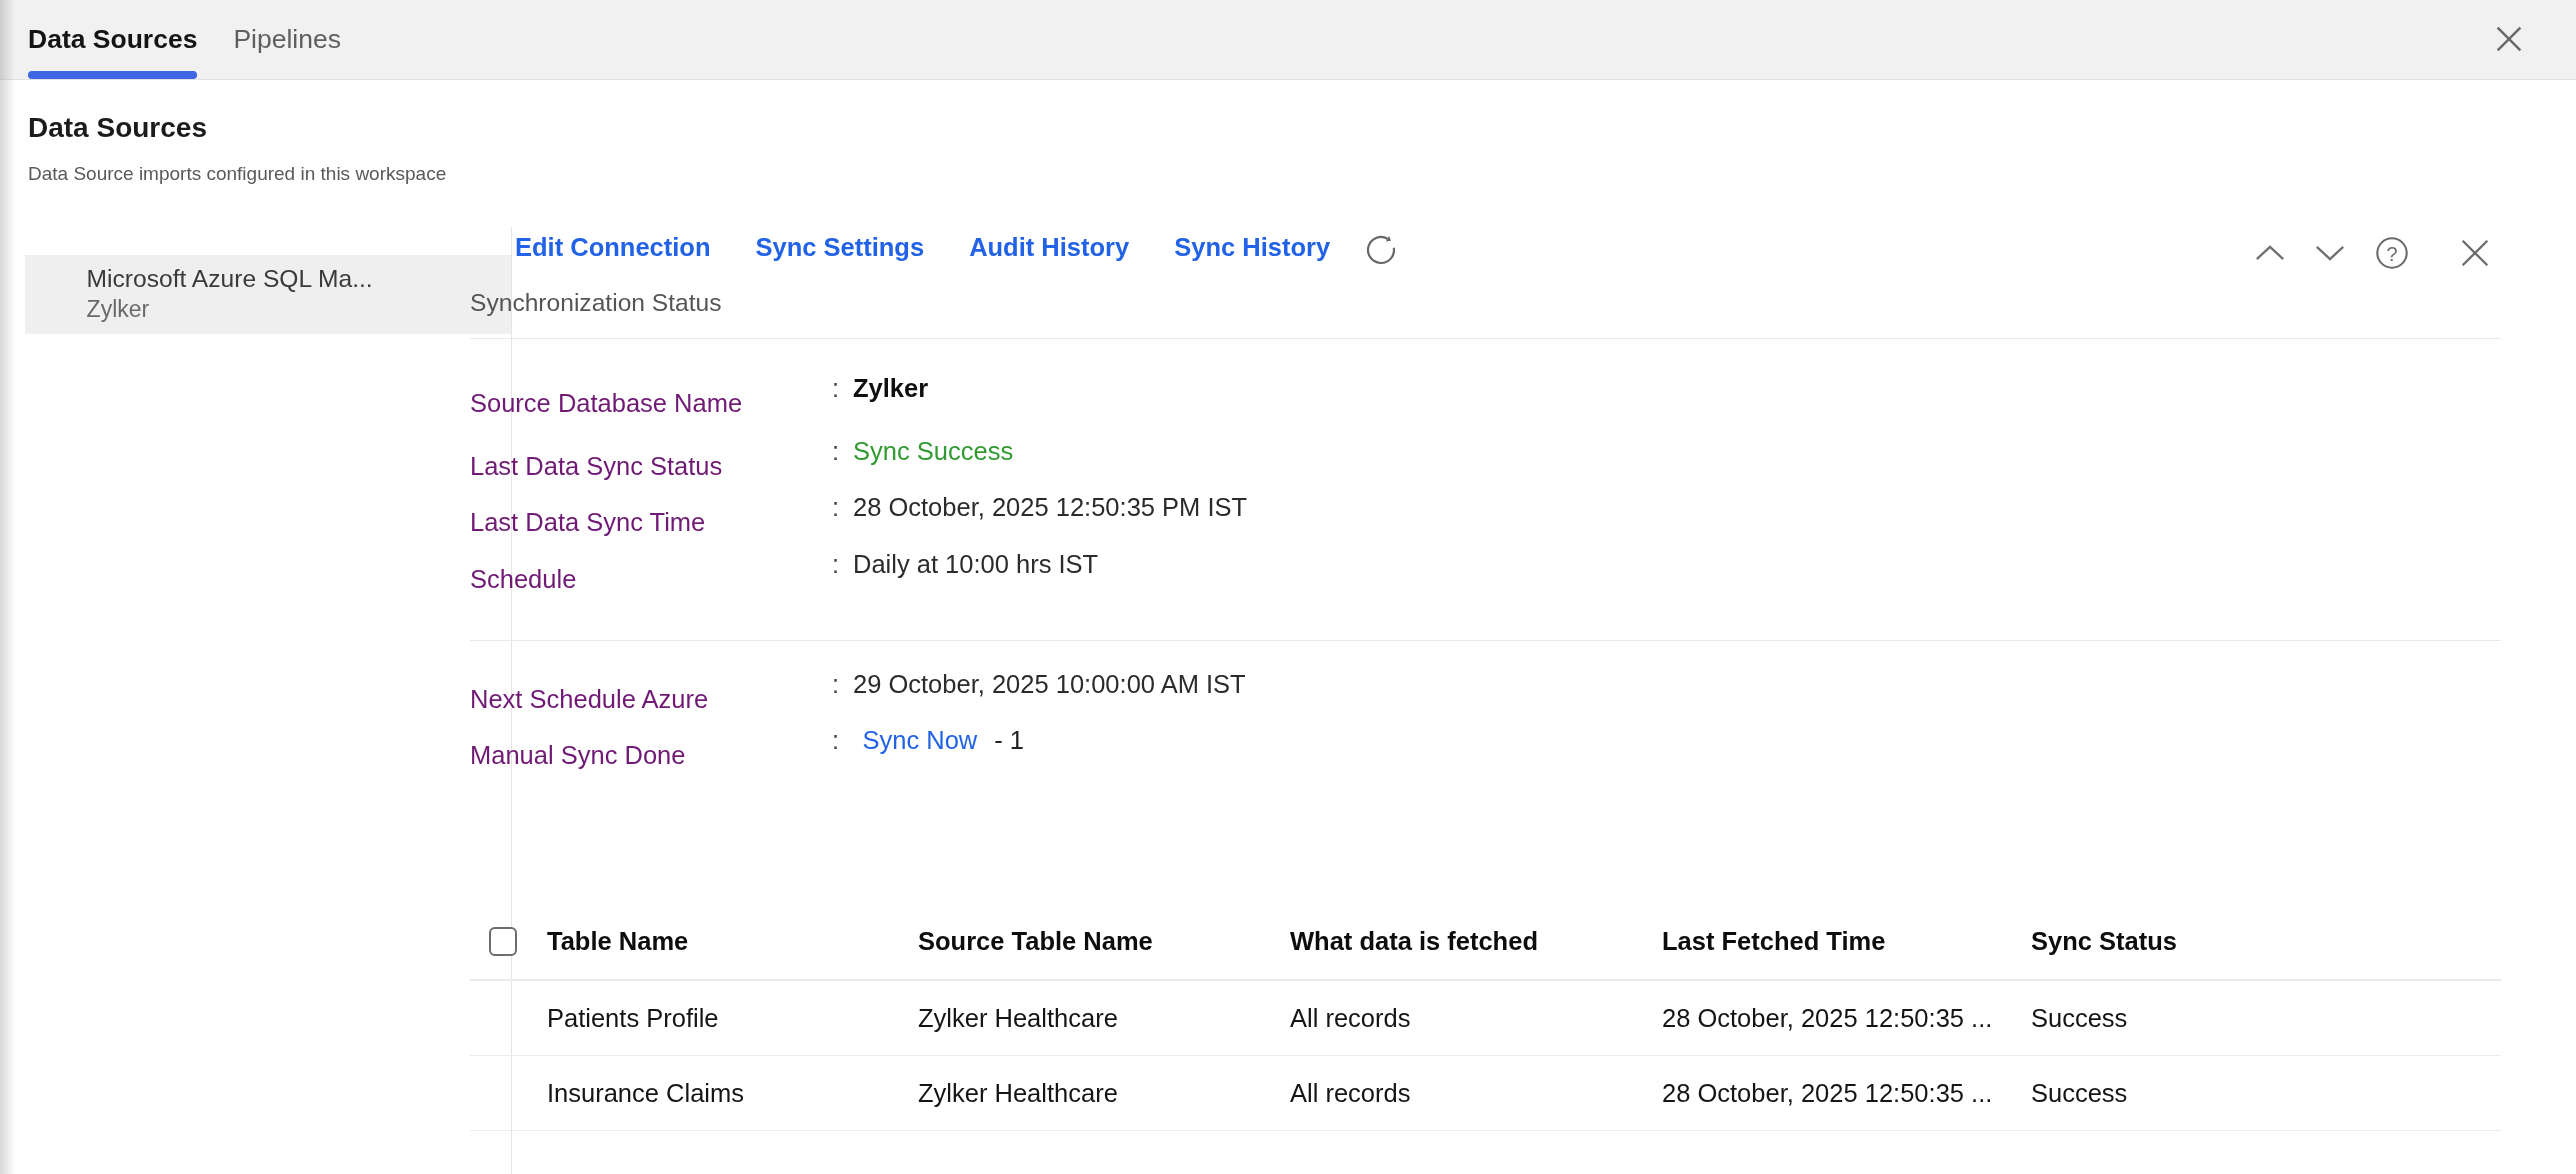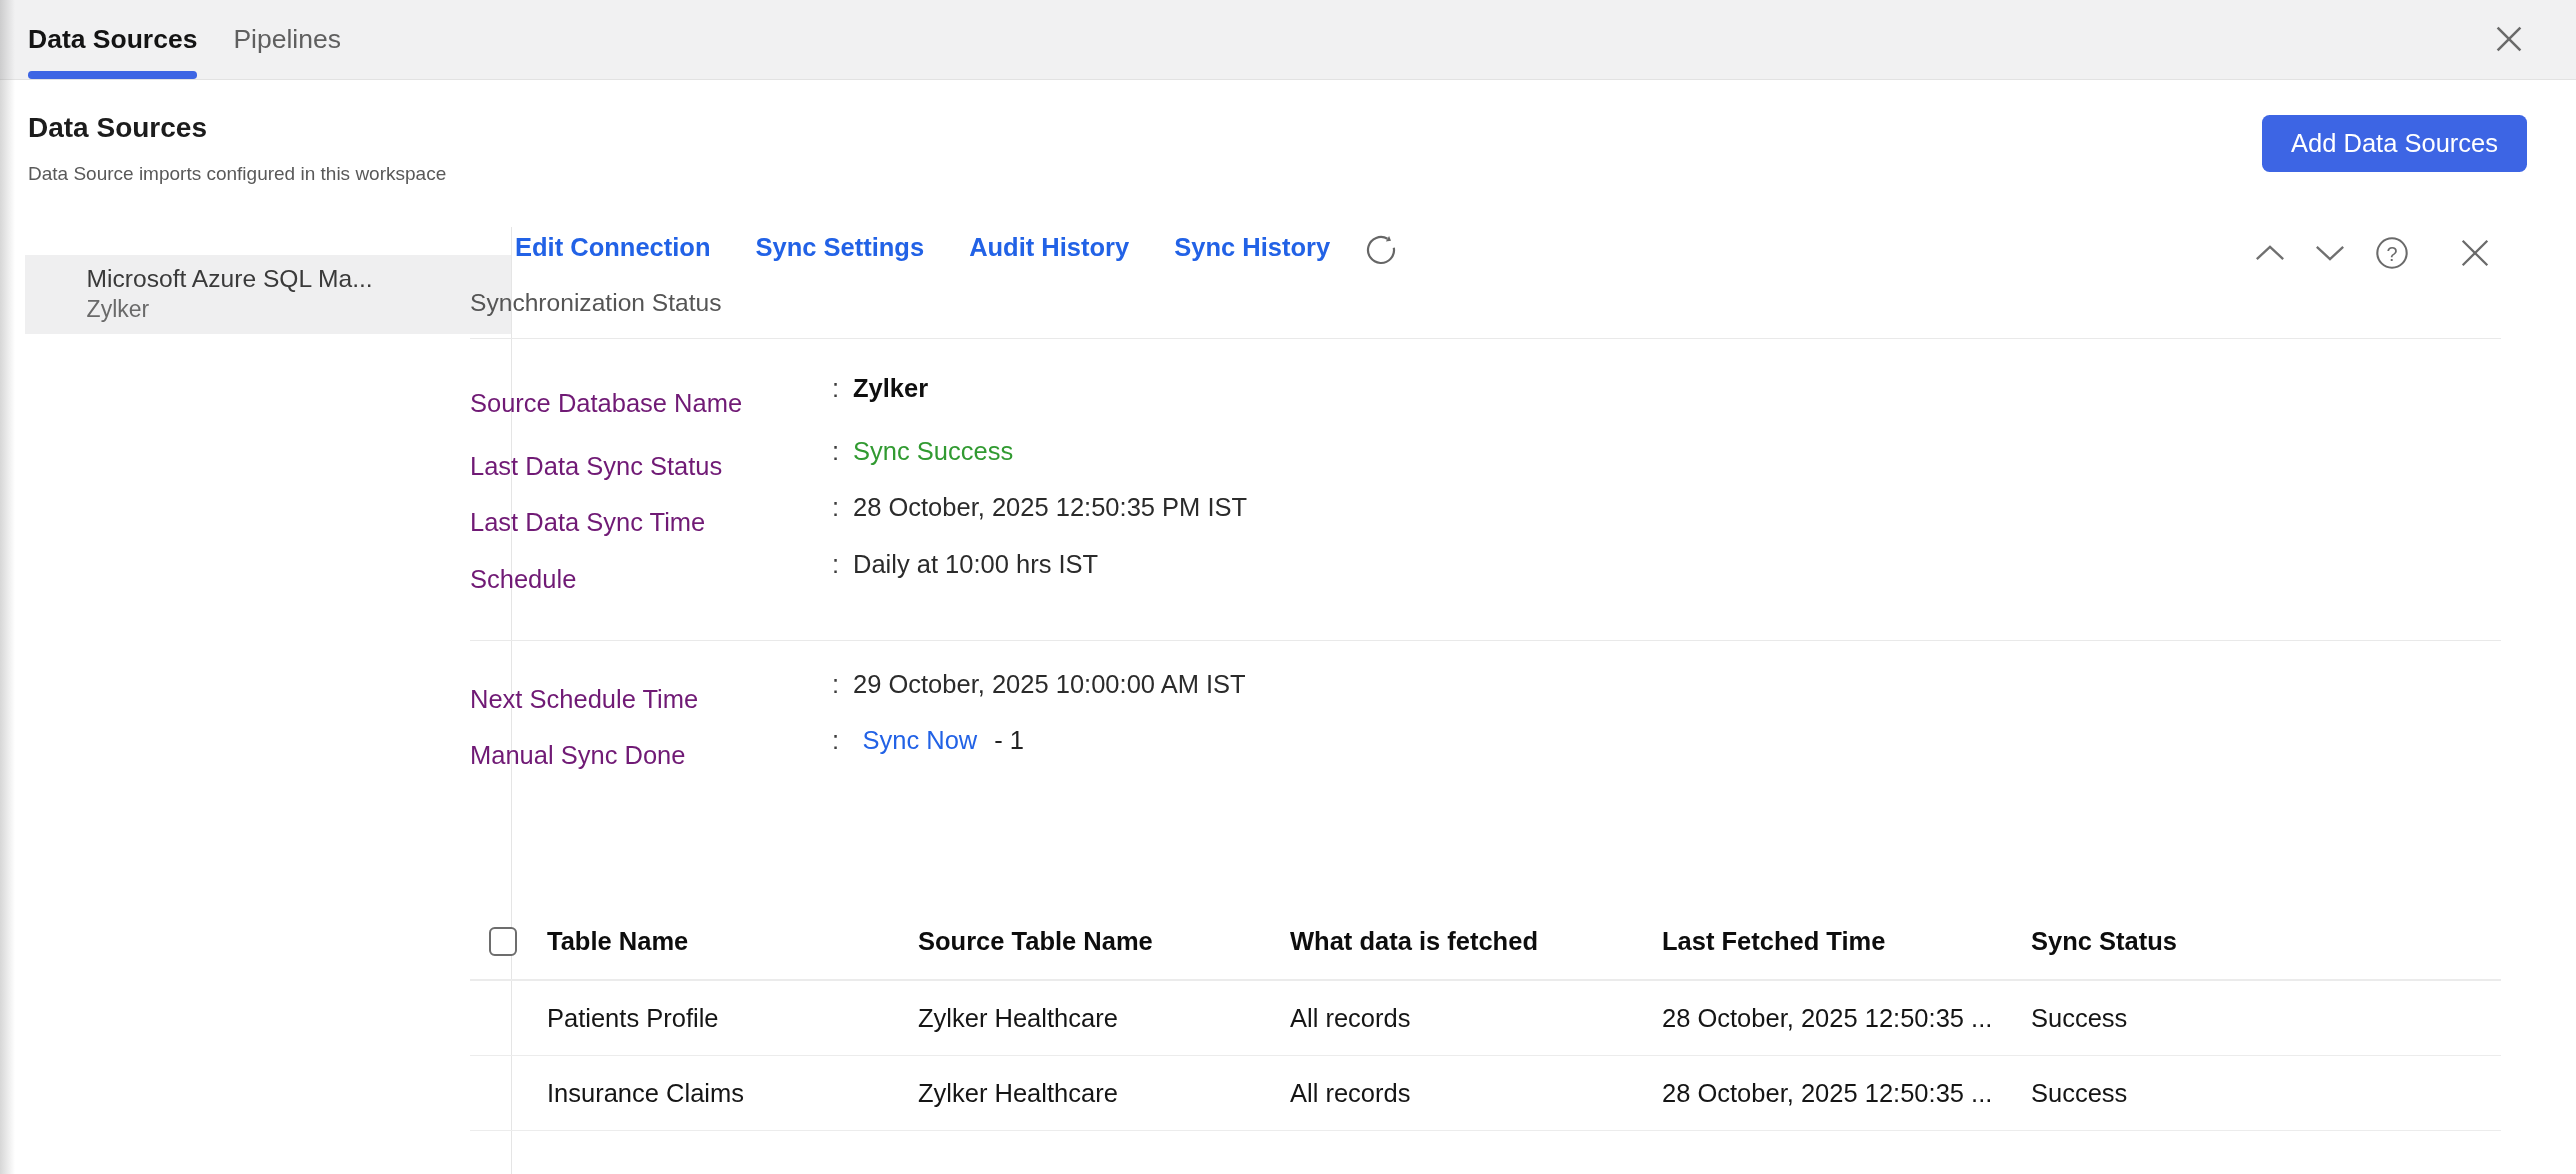--- a/index.html
+++ b/index.html
@@ -85,21 +85,20 @@
     </div>
     <svg class="topbar-close" width="36" height="36" viewBox="0 0 38 38">
       <line x1="7" y1="7" x2="31" y2="31" stroke="#696969" stroke-width="2.6"></line>
       <line x1="31" y1="7" x2="7" y2="31" stroke="#696969" stroke-width="2.6"></line>
     </svg>
   </div>
 
   <div class="pagehead">
     <div class="pagetitle">Data Sources</div>
     <div class="pagesub">Data Source imports configured in this workspace</div>
-    <button class="add-btn">Add Data Sources</button>
   </div>
 
   <div class="body">
 
     <div class="sidebar">
       <div class="side-item">
         <div class="side-title">Microsoft Azure SQL Ma...</div>
         <div class="side-sub">Zylker</div>
       </div>
     </div>
@@ -158,21 +157,21 @@
             <span class="flabel">Schedule</span>
             <span class="fcolon">:</span>
             <span class="fvalue">Daily at 10:00 hrs IST</span>
           </div>
         </div>
 
       <div class="rule" id="rule2" style="top:413px"></div>
 
       <div class="fields" id="fields-bottom" style="top:441px">
           <div class="frow">
-            <span class="flabel">Next Schedule Time</span>
+            <span class="flabel">Next Schedule Azure</span>
             <span class="fcolon">:</span>
             <span class="fvalue">29 October, 2025 10:00:00 AM IST</span>
           </div>
           <div class="frow">
             <span class="flabel">Manual Sync Done</span>
             <span class="fcolon">:</span>
             <a class="sync-link">Sync Now</a>
             <span class="fsuffix">- 1</span>
           </div>
         </div>

